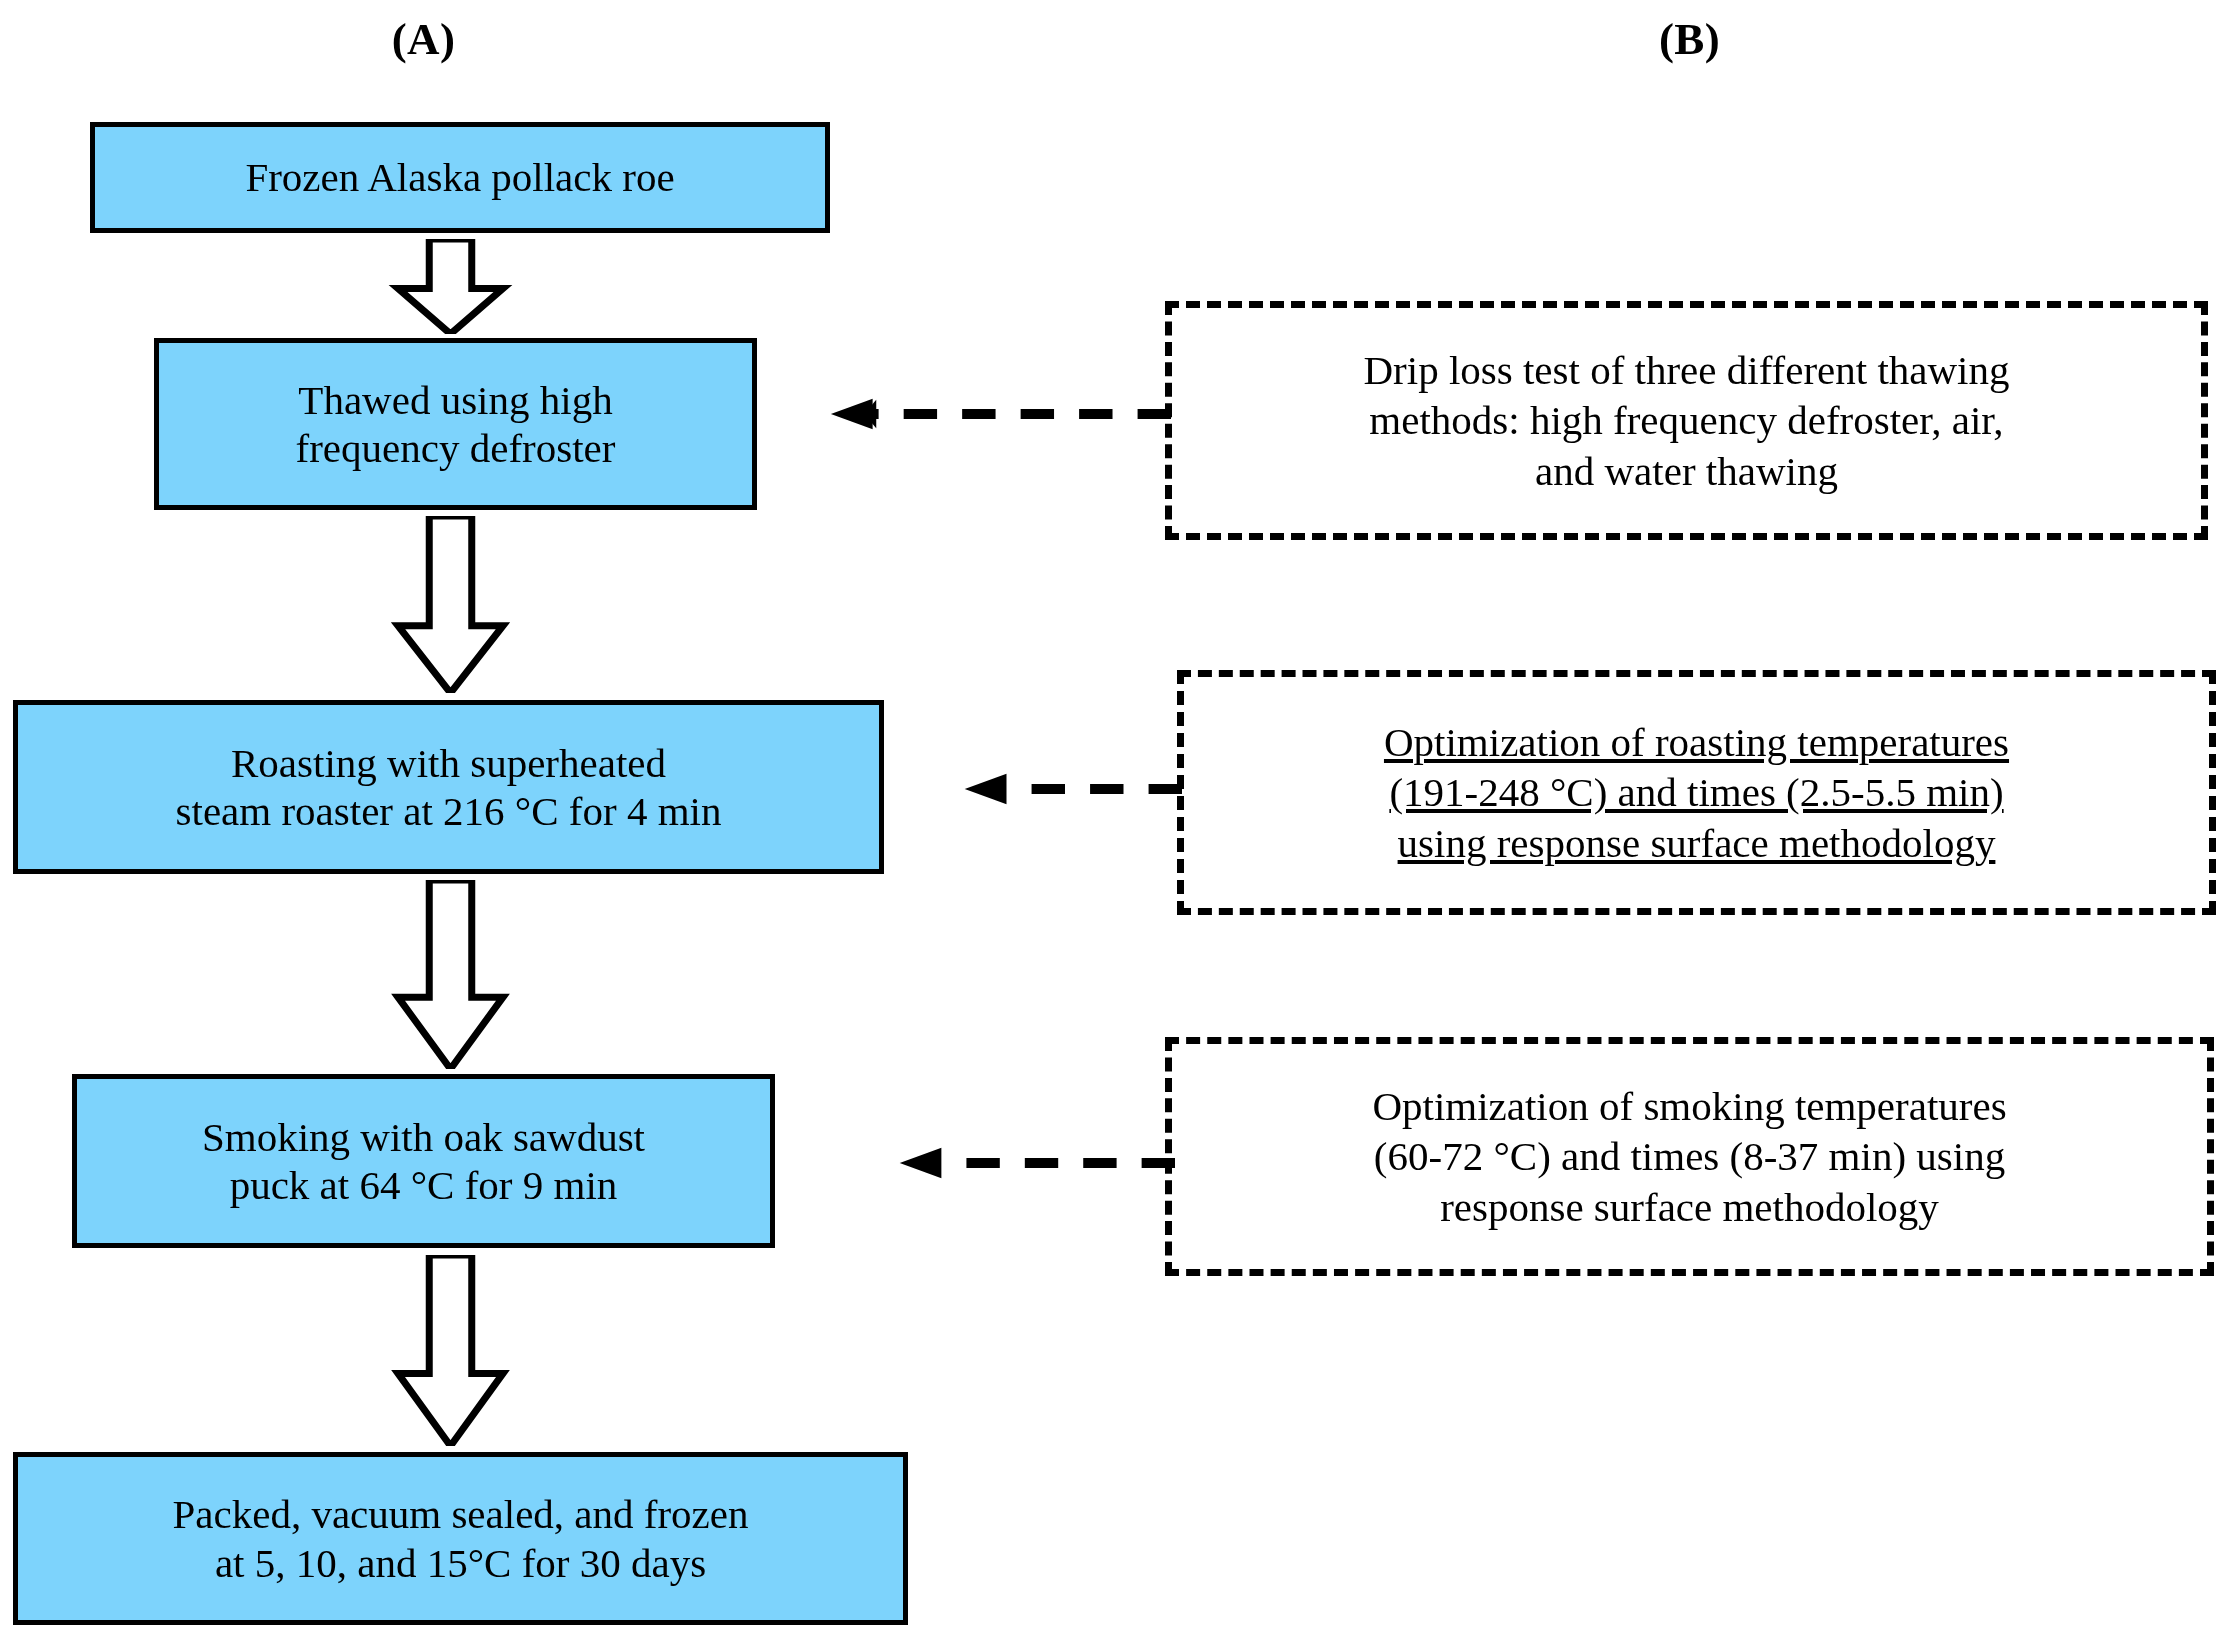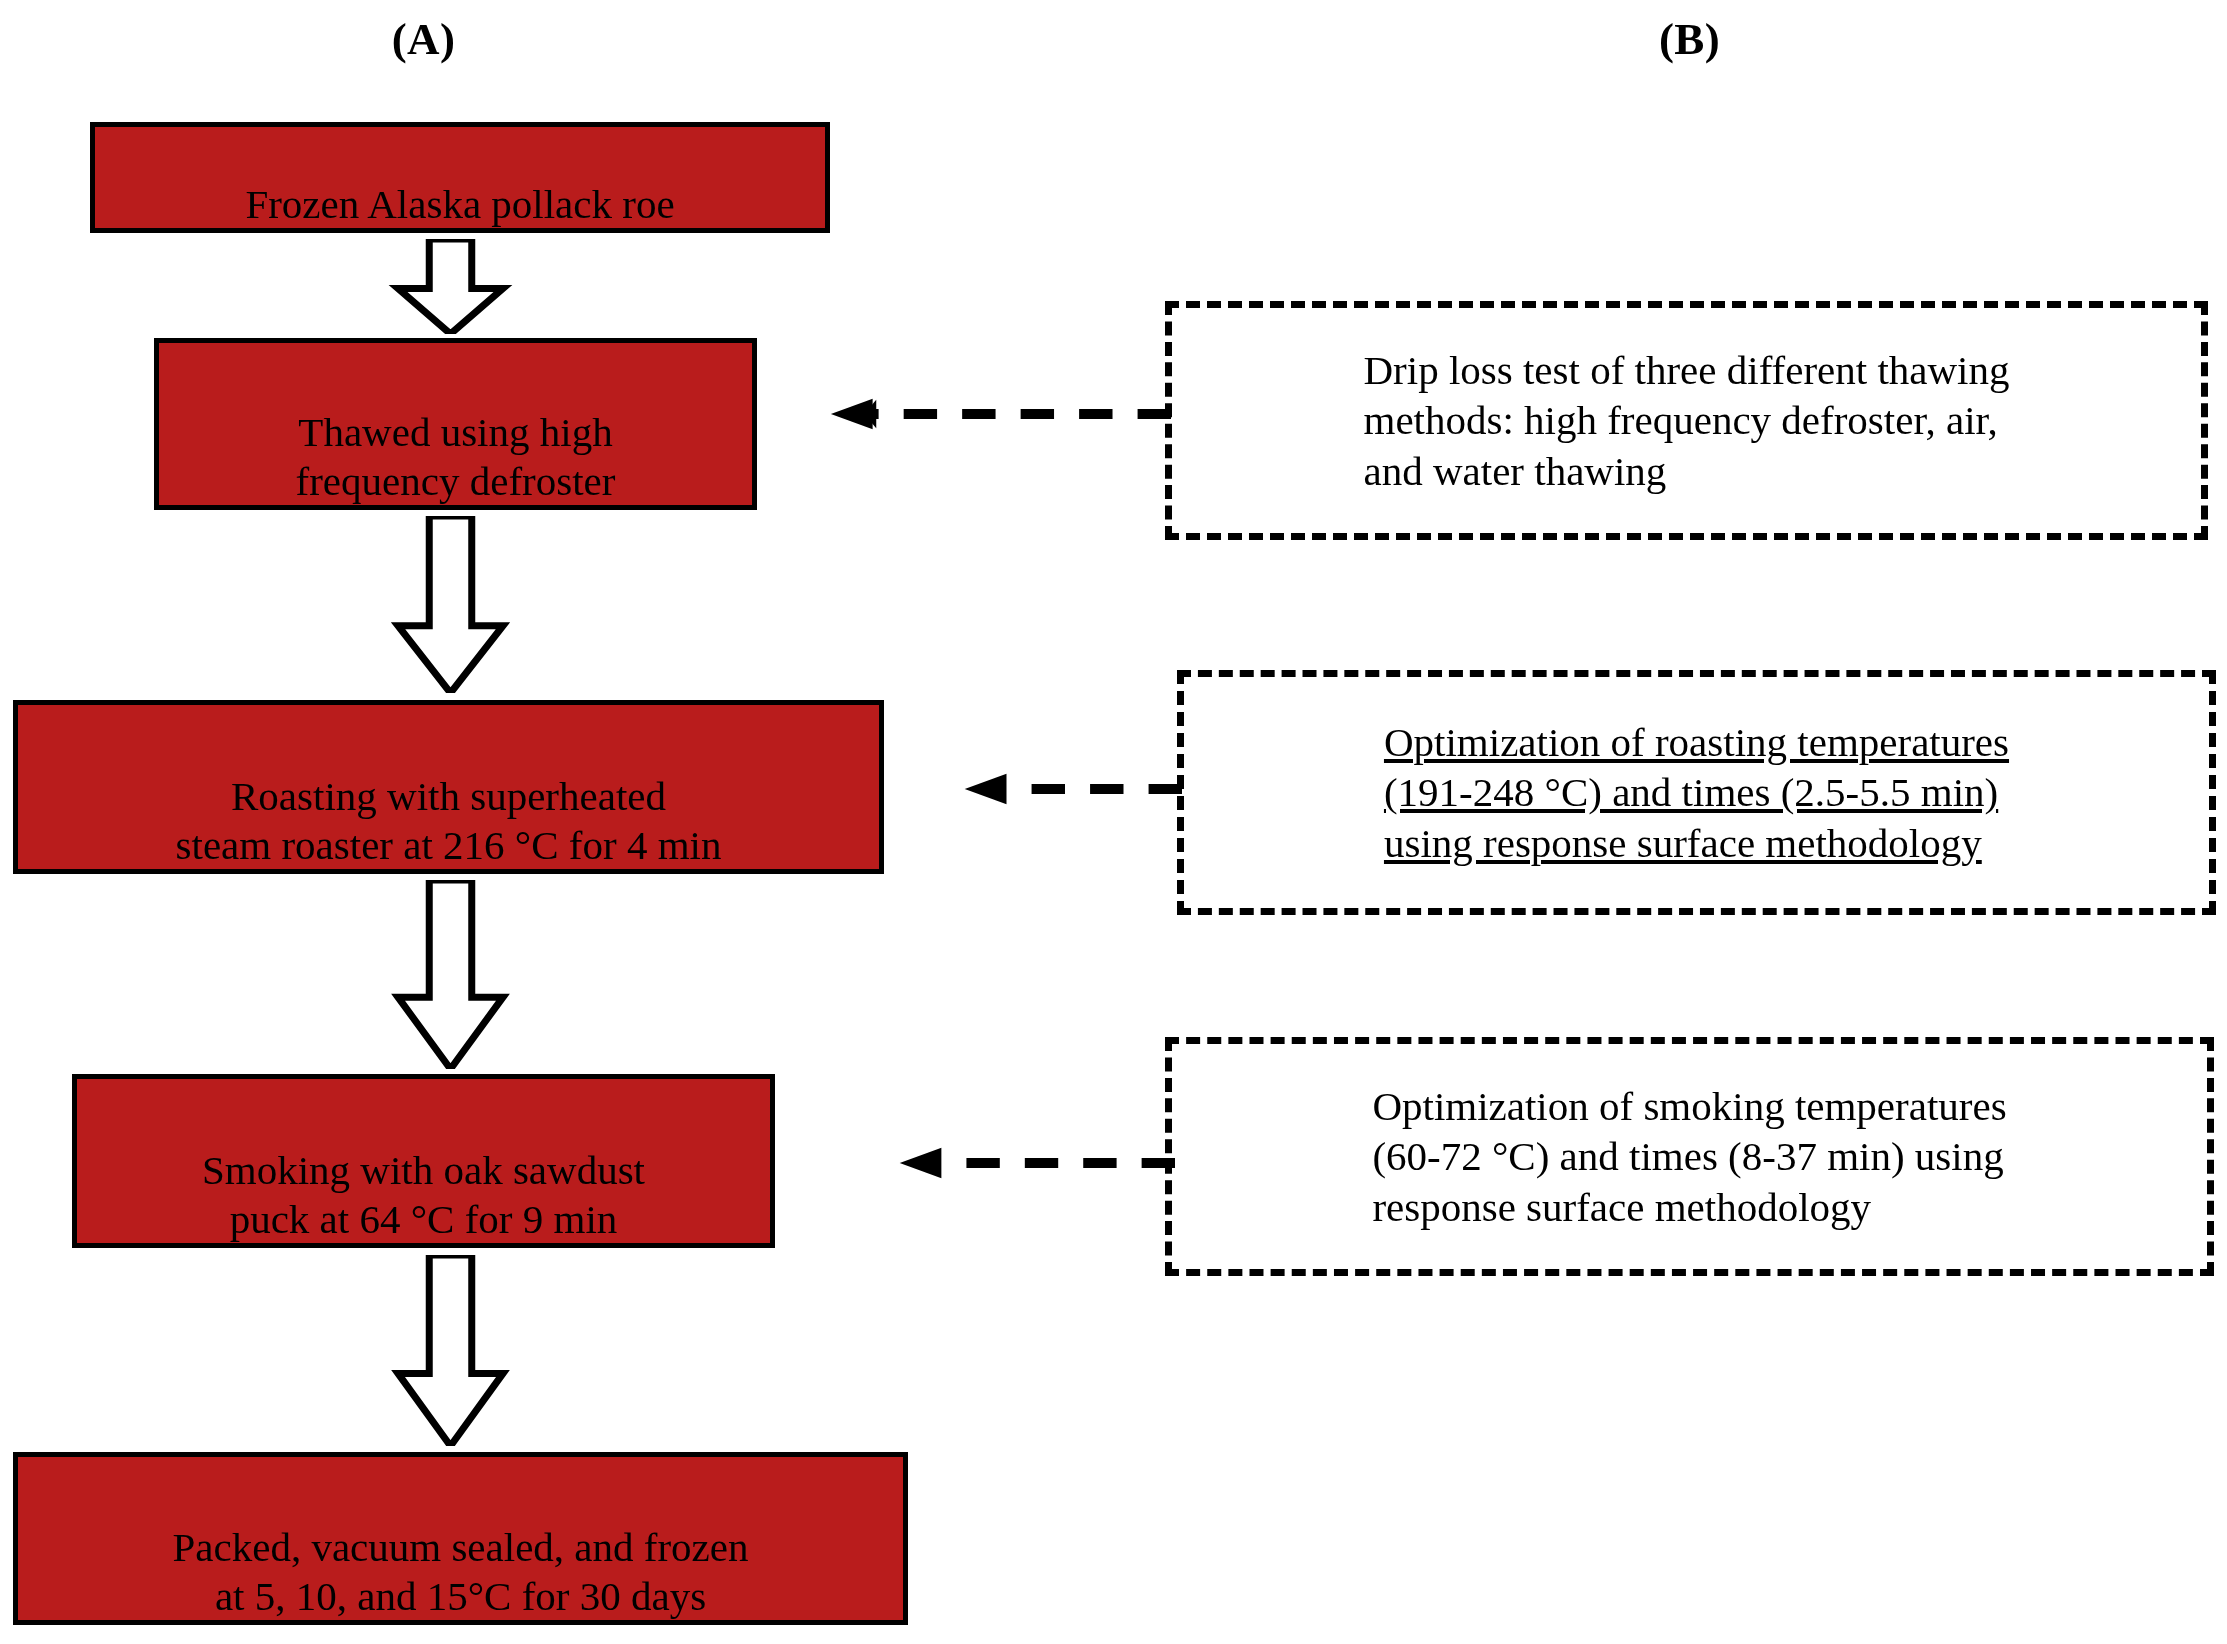--- a/index.html
+++ b/index.html
@@ -31,23 +31,23 @@
     text-align: center;
   }
   #caption-a { left: 334px;  top: 16.7px; width: 179px; }
   #caption-b { left: 1600px; top: 16.7px; width: 179px; }
 
   
   .proc-box {
     position: absolute;
     box-sizing: border-box;
     border: 5.4px solid #000000;
-    background: #b91c1c;
+    background: #7dd3fc;
     display: flex;
-    align-items: flex-end;
+    align-items: center;
     justify-content: center;
     text-align: center;
   }
   .proc-box .txt {
     font-size: 41px;
     line-height: 1.18;
     padding: 0 14.3px;
     white-space: pre-line;
   }
 
@@ -71,21 +71,21 @@
 
   
   .note-box {
     position: absolute;
     box-sizing: border-box;
     border: 7.8px dashed #000000;
     background: #ffffff;
     display: flex;
     align-items: center;
     justify-content: center;
-    text-align: left;
+    text-align: center;
   }
   .note-box .txt {
     font-size: 41px;
     line-height: 1.22;
     padding: 0 13px;
     white-space: pre-line;
   }
 
   #note-thawing { left: 1165px; top: 301px;  width: 1043px; height: 239px; }
   #note-roast   { left: 1177px; top: 670px; width: 1039px; height: 245px; text-decoration: underline; }

